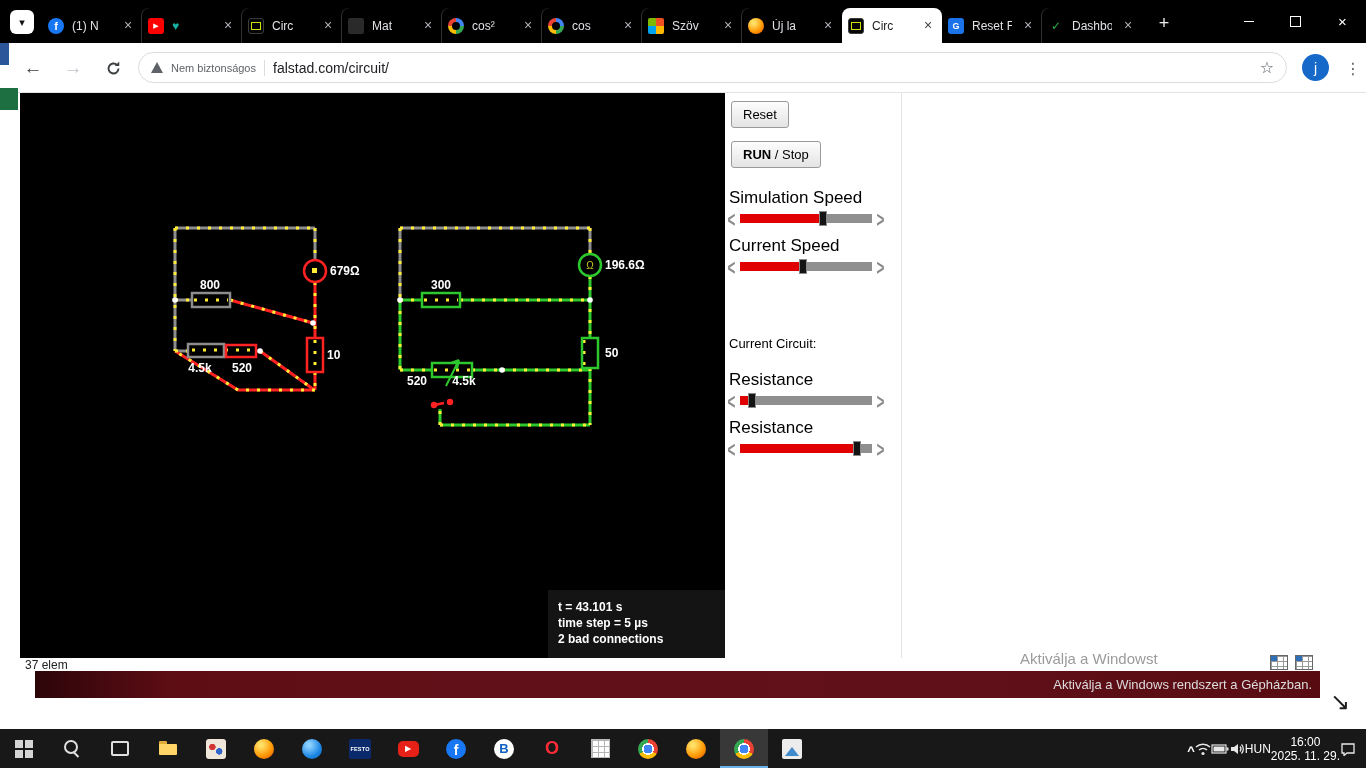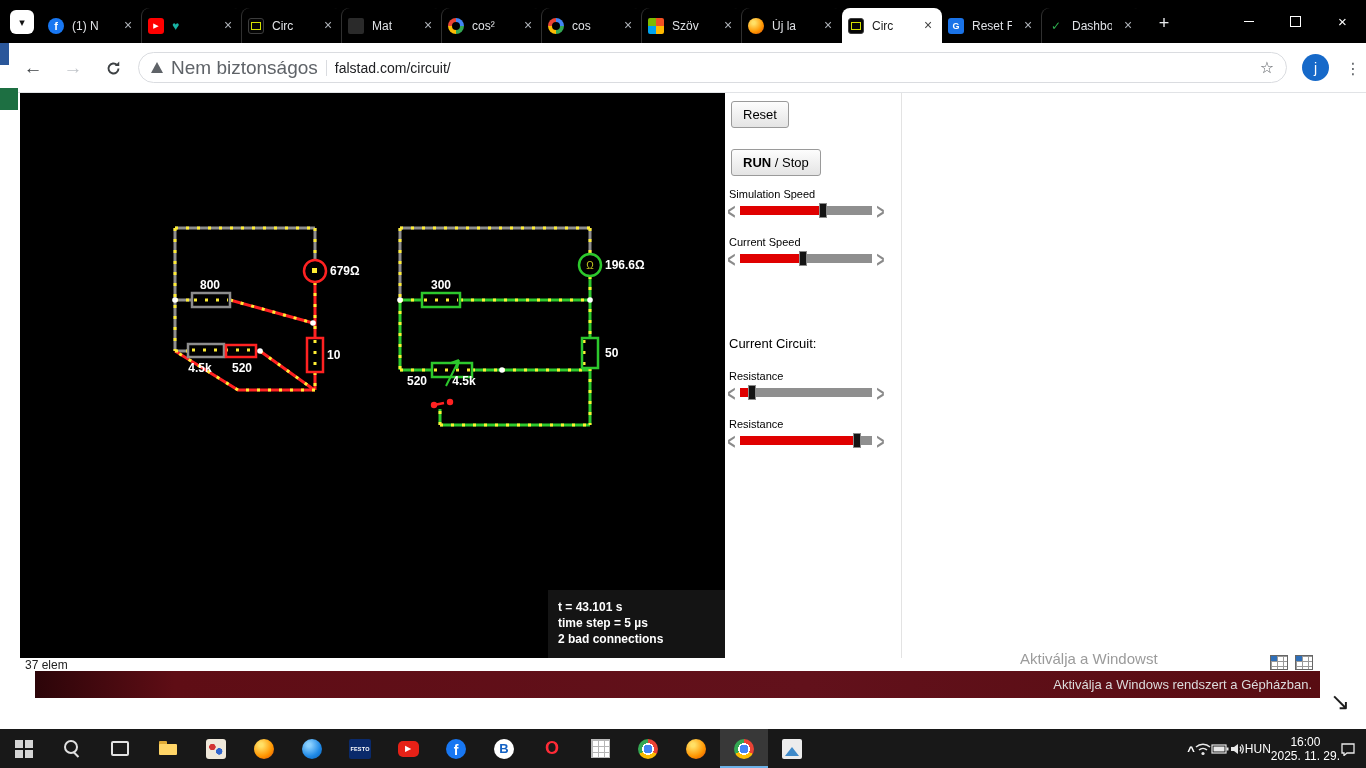--- a/index.html
+++ b/index.html
@@ -48,21 +48,21 @@
 
   
   #navbar{position:absolute;left:0;top:43px;width:1366px;height:50px;background:#fff;
     border-bottom:1px solid #e1e3e6;box-sizing:border-box}
   .navico{position:absolute;top:0;height:50px;width:34px;display:flex;align-items:center;
     justify-content:center;color:#3c4043;font-size:19px}
   .urlpill{position:absolute;left:138px;top:9px;width:1149px;height:31px;border:1px solid #dadce0;
     border-radius:16px;background:#fff;display:flex;align-items:center;padding:0 12px;gap:8px;box-sizing:border-box}
   .warn-tri{width:0;height:0;border-left:6px solid transparent;border-right:6px solid transparent;
     border-bottom:11px solid #5f6368}
-  .chip-text{font-size:19px;color:#5f6368}
+  .chip-text{font-size:11px;color:#5f6368}
   .pill-div{width:1px;height:16px;background:#dadce0}
   .url-text{font-size:14px;color:#202124}
   .pill-spacer{flex:1}
   .star{color:#5f6368;font-size:16px}
   .avatar{position:absolute;left:1302px;top:11px;width:27px;height:27px;border-radius:50%;
     background:#1669c9;color:#fff;display:flex;align-items:center;justify-content:center;font-size:14px}
   .navdots{position:absolute;left:1341px;top:0;height:50px;width:24px;display:flex;align-items:center;
     justify-content:center;color:#5f6368;font-size:16px}
 
   
@@ -82,23 +82,23 @@
   #csvg .lbl{fill:#fff;font:bold 12px "Liberation Sans","DejaVu Sans",sans-serif}
   .simstatus{position:absolute;left:528px;top:497px;width:195px;height:68px;background:#141414;
     color:#fff;font-size:12px;font-weight:bold;padding:9px 0 0 10px;box-sizing:border-box;line-height:16px}
 
   
   #panel{position:absolute;left:725px;top:93px;width:177px;height:565px;background:#fff;
     border-right:1px solid #e3e3e3;box-sizing:border-box}
   .btn{position:absolute;background:linear-gradient(#fdfdfd,#e4e4e4);border:1px solid #9a9a9a;
     border-radius:3px;font-size:13px;color:#000;padding:5px 11px;font-family:inherit}
   .btn.reset{left:6px;top:8px}
-  .btn.runstop{left:6px;top:56px}
+  .btn.runstop{left:6px;top:48px}
   .sl-row{position:absolute;left:2px;width:172px}
-  .sl-label{font-size:11px;color:#000;margin:0 0 3px 2px;white-space:nowrap}
+  .sl-label{font-size:17px;color:#000;margin:0 0 3px 2px;white-space:nowrap}
   .sl-body{display:flex;align-items:center;gap:4px}
   .sl-arrow{color:#8a8a8a;font-size:15px;font-weight:bold;line-height:1;transform:scale(0.9,1.5)}
   .sl-track{position:relative;width:132px;height:9px;background:#8f8f8f}
   .sl-fill{position:absolute;left:0;top:0;height:9px;background:#e00000}
   .sl-thumb{position:absolute;top:-3px;width:8px;height:15px;background:#141414;border:1px solid #8a8a8a;box-sizing:border-box}
   .sl-row.disabled .sl-label{color:#aaa}
   .sl-row.disabled .sl-track,.sl-row.disabled .sl-fill{background:#b3b3b3}
   .sl-row.disabled .sl-thumb{background:#d9d9d9;border-color:#b0b0b0}
   .sl-row.disabled .sl-arrow{color:#c7c7c7}
   .cclabel{position:absolute;left:4px;top:243px;font-size:13px;color:#000}

